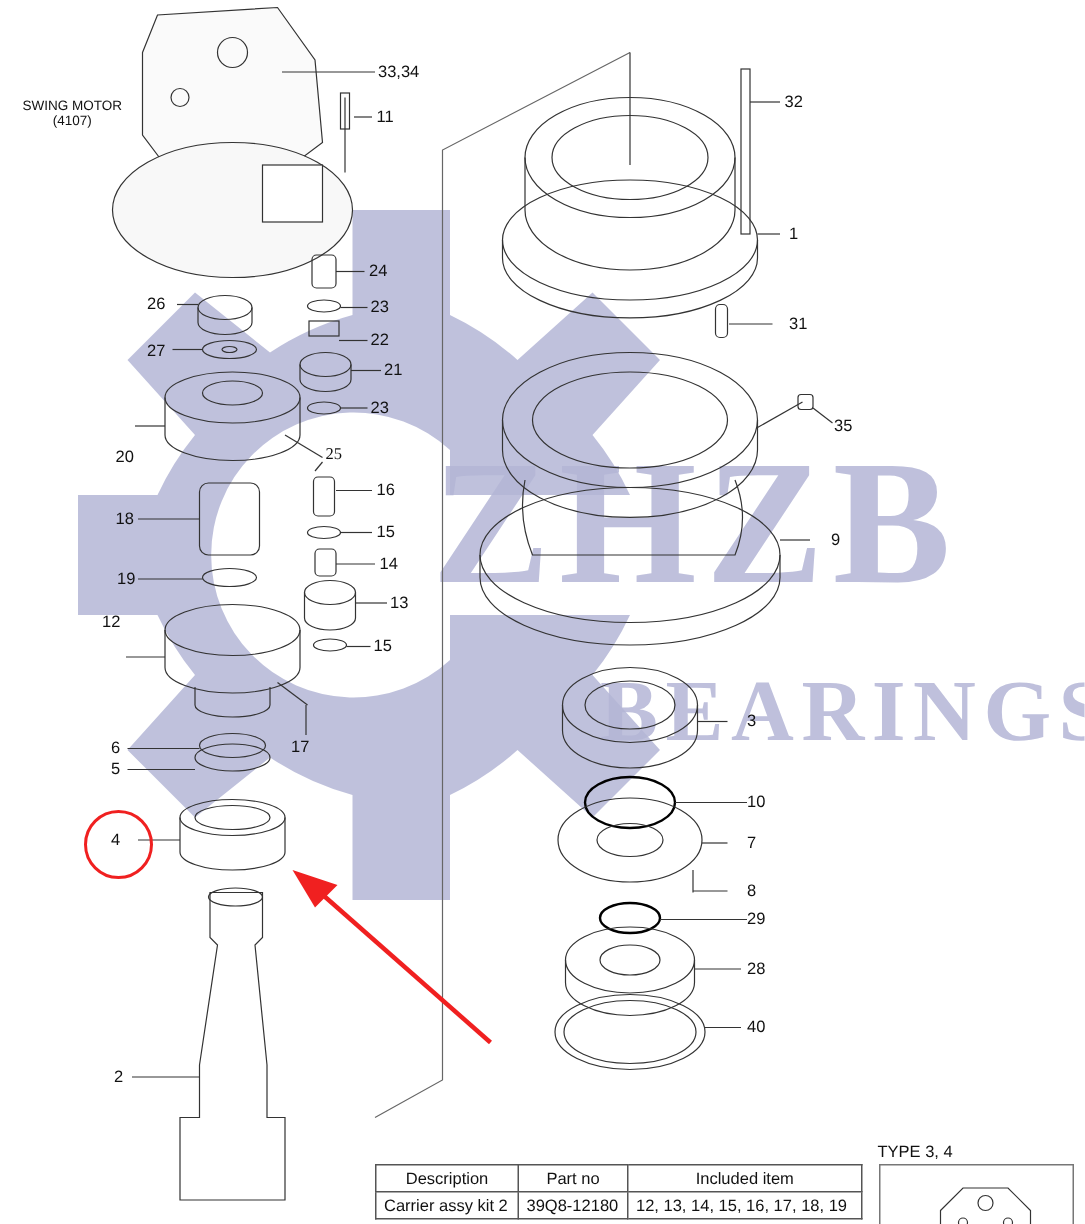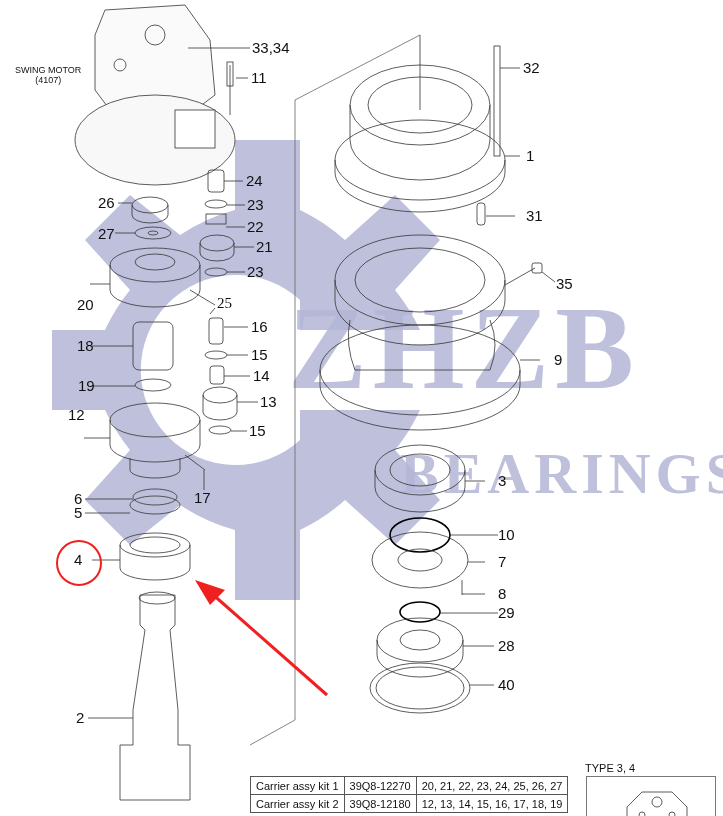--- a/index.html
+++ b/index.html
@@ -1,19 +1,19 @@
 <!DOCTYPE html>
 <html><head>
 <meta charset="utf-8">
 <style>
   html, body { margin:0; padding:0; background:#ffffff; }
   body { width:723px; height:816px; position:relative; overflow:hidden; font-family:"Liberation Sans", sans-serif; color:#111; }
   #stage { position:absolute; left:0; top:0; width:723px; height:816px; }
   svg { position:absolute; left:0; top:0; }
-  .callout { position:absolute; font-size:15px; line-height:14px; color:#111; white-space:nowrap; }
+  .callout { position:absolute; font-size:11px; line-height:14px; color:#111; white-space:nowrap; }
   .motor-label { position:absolute; font-size:9px; line-height:10px; text-align:center; color:#111; }
   .watermark { position:absolute; font-family:"Liberation Serif", serif; color:#b4b6d6; opacity:0.85; font-weight:bold; letter-spacing:6px; }
   .wm-main { left:288px; top:290px; font-size:118px; line-height:118px; }
   .wm-sub { left:400px; top:444px; font-size:58px; line-height:60px; letter-spacing:5px; }
   .red-part { position:absolute; left:313px; top:722px; font-size:33px; line-height:38px; color:#f02020; }
   table.kits { position:absolute; left:250px; top:776px; border-collapse:collapse; font-size:11px; background:#fff; }
   table.kits td, table.kits th { border:1px solid #555; padding:1px 5px; font-weight:normal; height:15px; white-space:nowrap; }
   table.kits th { text-align:center; }
   .type-label { position:absolute; left:585px; top:762px; font-size:11px; }
   .type-box { position:absolute; left:586px; top:776px; width:128px; height:50px; border:1px solid #777; border-bottom:none; }
@@ -206,24 +206,24 @@
   <div class="callout" style="left:498px; top:528px;">10</div>
   <div class="callout" style="left:498px; top:555px;">7</div>
   <div class="callout" style="left:498px; top:587px;">8</div>
   <div class="callout" style="left:498px; top:606px;">29</div>
   <div class="callout" style="left:498px; top:639px;">28</div>
   <div class="callout" style="left:498px; top:678px;">40</div>
 
 
   <table class="kits">
     <tbody>
-    <tr>
-      <td>Carrier assy kit 1</td>
-      <td>39Q8-12270</td>
-      <td>20, 21, 22, 23, 24, 25, 26, 27</td>
+        <tr>
+      <th style="width:84px;">Description</th>
+      <th style="width:62px;">Part no</th>
+      <th style="width:145px;">Included item</th>
     </tr>
     <tr>
       <td>Carrier assy kit 2</td>
       <td>39Q8-12180</td>
       <td>12, 13, 14, 15, 16, 17, 18, 19</td>
     </tr>
   </tbody>
     </table>
 
   <div class="type-label">TYPE 3, 4</div>

